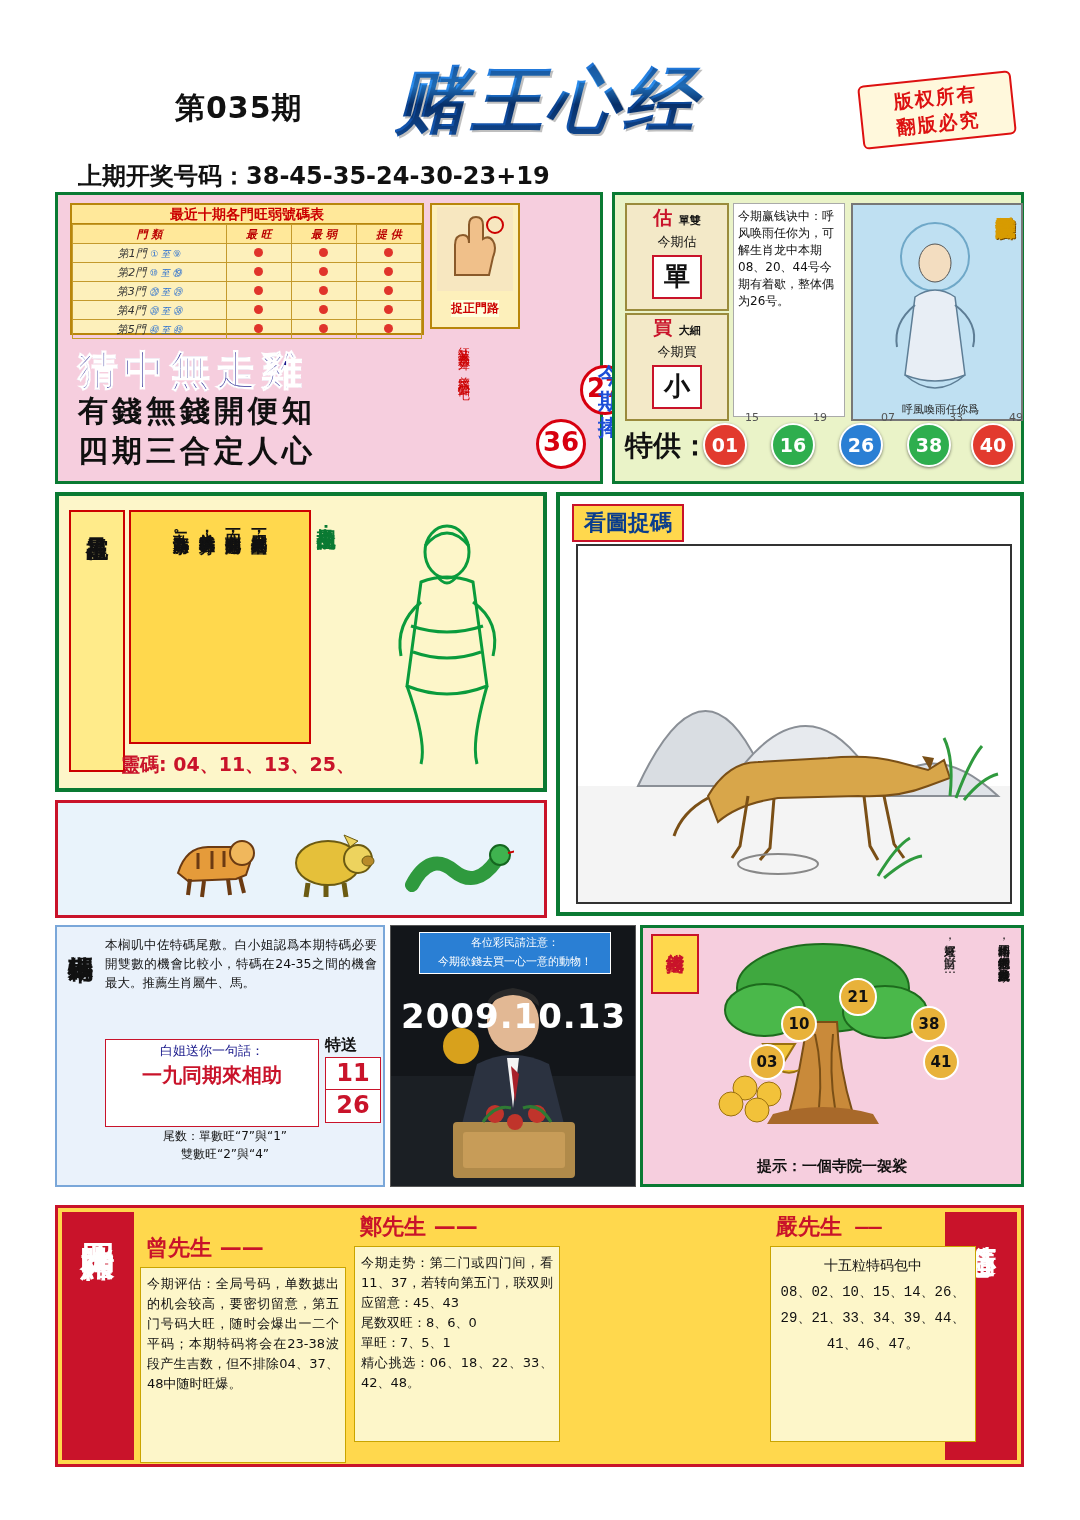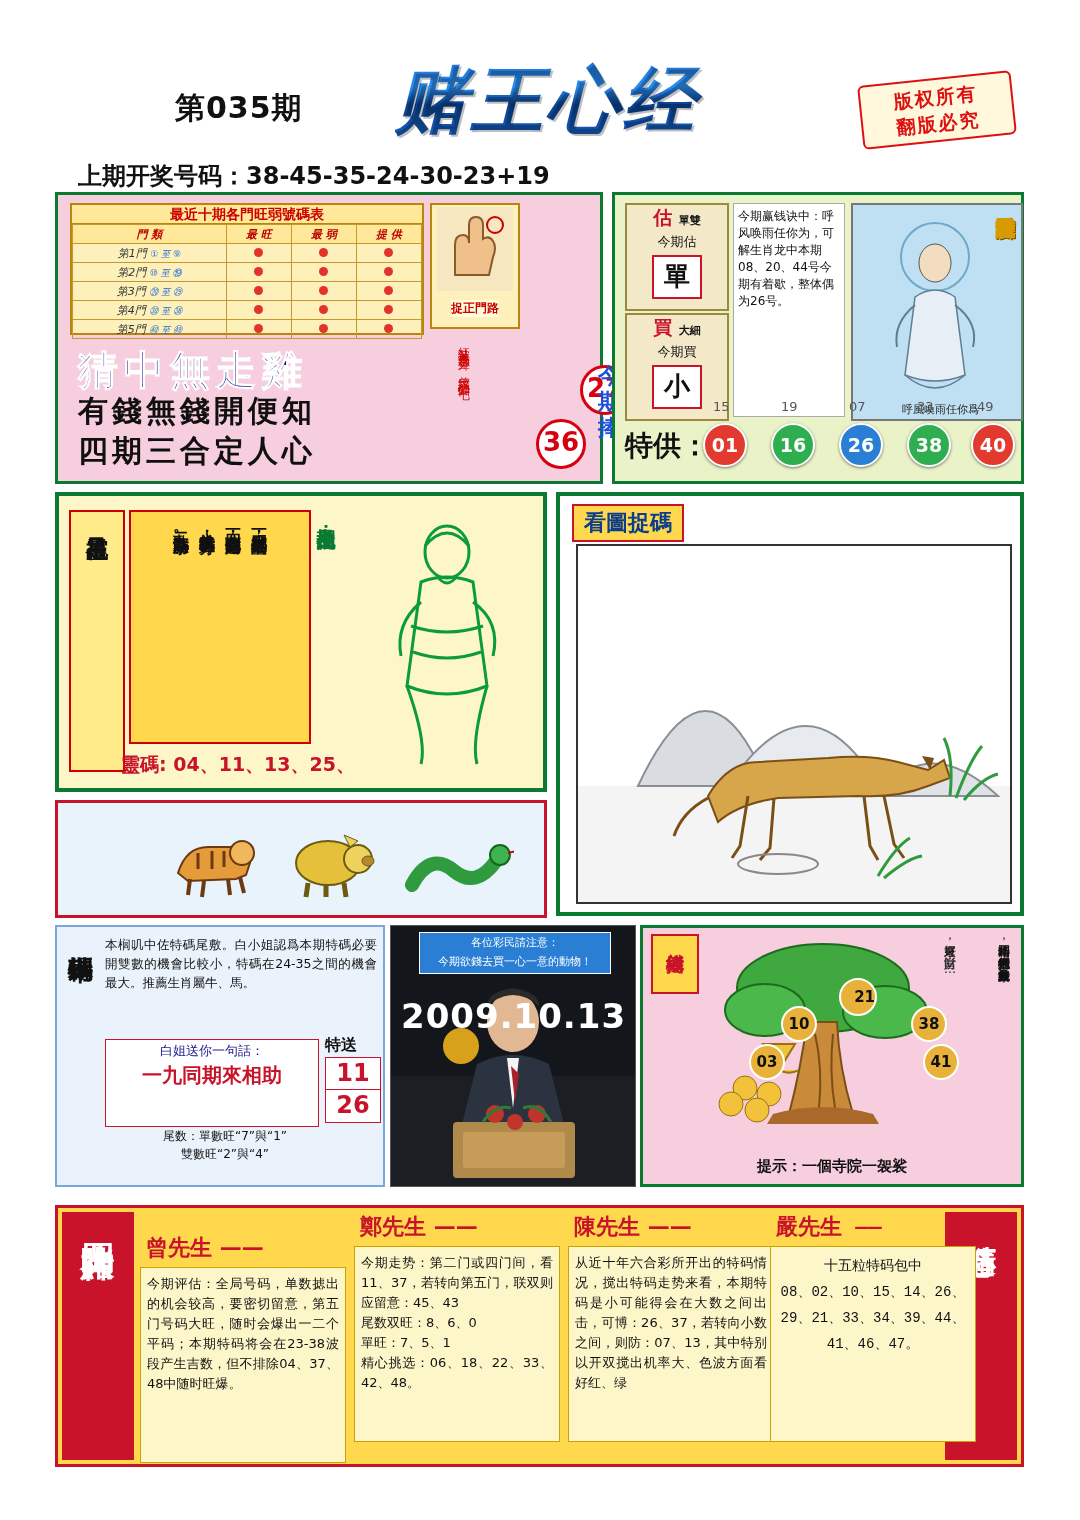--- a/index.html
+++ b/index.html
@@ -52,21 +52,21 @@
   .gu2{top:118px;}
   .midtxt{position:absolute;left:118px;top:8px;width:112px;height:214px;background:#ffffff;border:1px solid #aaa;
           font-size:12px;line-height:17px;color:#111;padding:4px;box-sizing:border-box;}
   .godpic{position:absolute;left:236px;top:8px;width:168px;height:214px;background:#bfe0f2;border:2px solid #777;}
   .godpic .caption{position:absolute;bottom:2px;left:0;right:0;text-align:center;font-size:11px;color:#222;margin-left:7px;}
   .goldtext{position:absolute;right:4px;top:6px;font-size:20px;font-weight:bold;color:#d79b00;line-height:22px;
             text-shadow:1px 1px 0 #7a4e00;}
   .tegong{position:absolute;left:10px;top:232px;font-size:28px;font-weight:bold;color:#111;}
   .ball{position:absolute;top:228px;width:40px;height:40px;border-radius:50%;color:#fff;font-size:19px;font-weight:bold;
         text-align:center;line-height:40px;border:2px solid #fff;box-shadow:0 1px 3px rgba(0,0,0,.5);}
-  .bticks{position:absolute;top:204px;font-size:13px;color:#555;}
+  .bticks{position:absolute;top:216px;font-size:11px;color:#555;margin-left:32px;}
 
   
   #ml{left:55px;top:492px;width:492px;height:300px;background:#fdf6c9;border:4px solid #0a7a33;}
   .yzbox{position:absolute;left:10px;top:14px;width:52px;height:258px;background:#ffeb8a;border:2px solid #c00;}
   .yztext{writing-mode:vertical-rl;text-orientation:upright;font-size:22px;color:#111;font-weight:bold;line-height:30px;
           margin:8px auto;}
   .poembox{position:absolute;left:70px;top:14px;width:178px;height:230px;background:#ffd84d;border:2px solid #c00;}
   .poemcols{display:flex;flex-direction:row-reverse;justify-content:center;gap:6px;padding:8px 4px;}
   .pcol{writing-mode:vertical-rl;text-orientation:upright;font-size:16px;font-weight:bold;color:#111;line-height:20px;letter-spacing:1px;}
   .titlecol{position:absolute;left:256px;top:18px;writing-mode:vertical-rl;text-orientation:upright;font-size:19px;
@@ -423,21 +423,21 @@
       <g>
           <circle cx="42" cy="150" r="12" fill="#f2c23a" stroke="#9a7010"></circle>
           <circle cx="66" cy="156" r="12" fill="#f2c23a" stroke="#9a7010"></circle>
          <circle cx="28" cy="166" r="12" fill="#f2c23a" stroke="#9a7010"></circle>
           <circle cx="54" cy="172" r="12" fill="#f2c23a" stroke="#9a7010"></circle>
         </g>
       <path d="M60 106 L92 106 L76 132 Z" fill="#f0c43a" stroke="#9a7010" stroke-width="2"></path>
       <path d="M76 132 a16 12 0 0 0 20 0" fill="#f0c43a" stroke="#9a7010" stroke-width="2"></path>
     </svg>
 
-    <div class="tnum" style="left:196px;top:50px;width:34px;height:34px;line-height:34px;background:#e8b23a;color:#111;text-align:right;">21</div>
+    <div class="tnum" style="left:196px;top:50px;width:34px;height:34px;line-height:34px;background:#e8b23a;color:#111;">21</div>
     <div class="tnum" style="left:138px;top:78px;width:32px;height:32px;line-height:32px;background:#e8b23a;color:#111;">10</div>
     <div class="tnum" style="left:268px;top:78px;width:32px;height:32px;line-height:32px;background:#e8b23a;color:#111;">38</div>
     <div class="tnum" style="left:106px;top:116px;width:32px;height:32px;line-height:32px;background:#e8b23a;color:#111;">03</div>
     <div class="tnum" style="left:280px;top:116px;width:32px;height:32px;line-height:32px;background:#e8b23a;color:#111;">41</div>
 
     <div class="tipline">提示：一個寺院一袈裟</div>
   </div>
 
   <div class="box" id="bottom">
     <div class="sidebar-left">
@@ -451,24 +451,20 @@
       <div class="mname">曾先生 ——</div>
       <div class="mbody">今期评估：全局号码，单数摅出的机会较高，要密切留意，第五门号码大旺，随时会爆出一二个平码；本期特码将会在23-38波段产生吉数，但不排除04、37、48中随时旺爆。</div>
     </div>
     <div class="mcol" style="left:296px;">
       <div class="mname">鄭先生 ——</div>
       <div class="mbody" style="white-space:pre-line">今期走势：第二门或四门间，看11、37，若转向第五门，联双则应留意：45、43
 尾数双旺：8、6、0
 單旺：7、5、1
 精心挑选：06、18、22、33、42、48。</div>
     </div>
-    <div class="mcol" style="left:510px;">
-      <div class="mname">陳先生 ——</div>
-      <div class="mbody">从近十年六合彩所开出的特码情况，搅出特码走势来看，本期特码是小可能得会在大数之间出击，可博：26、37，若转向小数之间，则防：07、13，其中特别以开双搅出机率大、色波方面看好红、绿</div>
-    </div>
     <div class="mcol" style="left:712px;font-family:Liberation Mono, monospace;">
       <div class="mname">嚴先生 ——</div>
       <div class="mbody center" style="white-space:pre-line">十五粒特码包中
 08、02、10、15、14、26、29、21、33、34、39、44、41、46、47。</div>
     </div>
   </div>
 
   <div class="gradbar"></div>
 </div>
 

